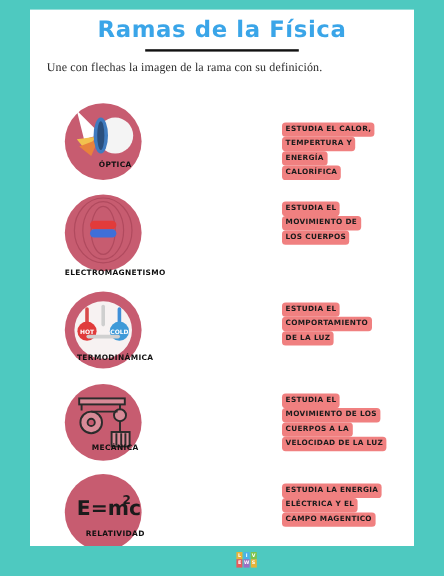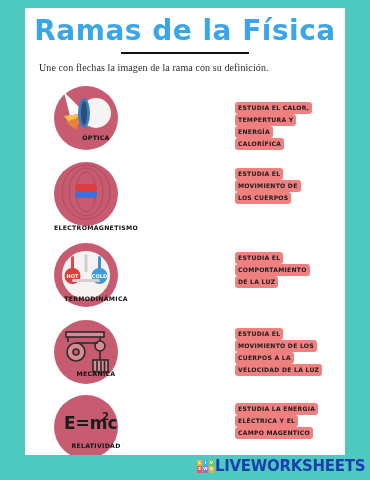--- a/index.html
+++ b/index.html
@@ -25,21 +25,21 @@
     background: #ffffff;
     overflow: hidden;
   }
 
   
   #title {
     text-align: center;
     color: #3aa5e8;
     font-family: "DejaVu Sans", sans-serif;
     font-weight: bold;
-    font-size: 28px;
+    font-size: 19px;
     letter-spacing: 0.5px;
     margin: 6px 0 0 0;
     white-space: nowrap;
   }
   #title-rule {
     width: 128px;
     height: 2px;
     background: #111;
     margin: 5px auto 0 auto;
   }
@@ -274,14 +274,13 @@
 
 <div id="footer">
   <div id="lw-mark">
     <i style="background:#e8b33a">L</i>
     <i style="background:#4bb3e8">I</i>
     <i style="background:#7ec44b">V</i>
     <i style="background:#e85a5a">E</i>
     <i style="background:#9b6fc4">W</i>
     <i style="background:#e8b33a">S</i>
   </div>
-  <div id="lw-text">LIVEWORKSHEETS</div>
 </div>
 
 </body></html>

